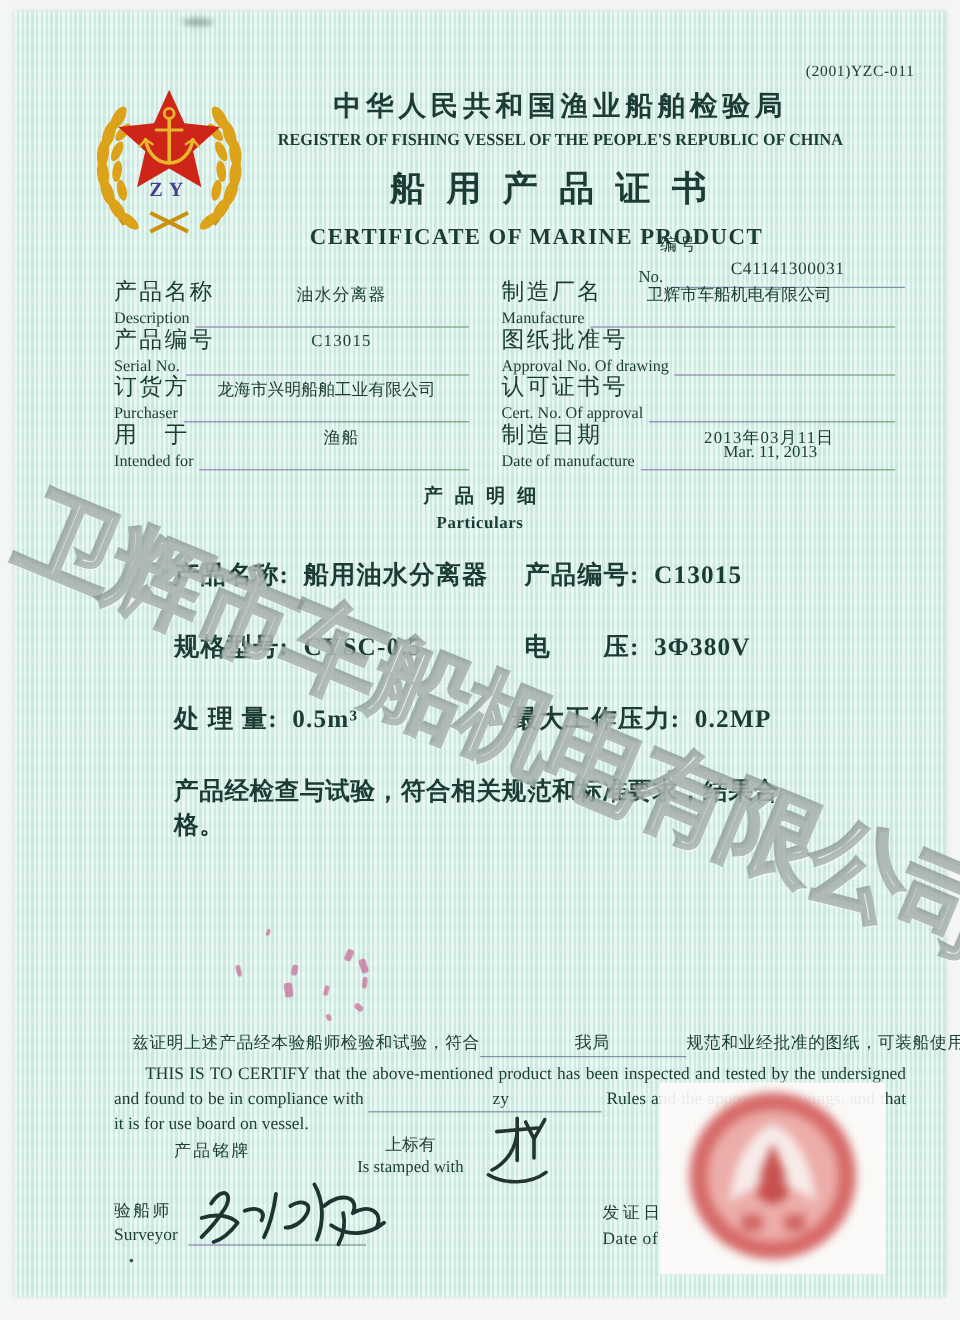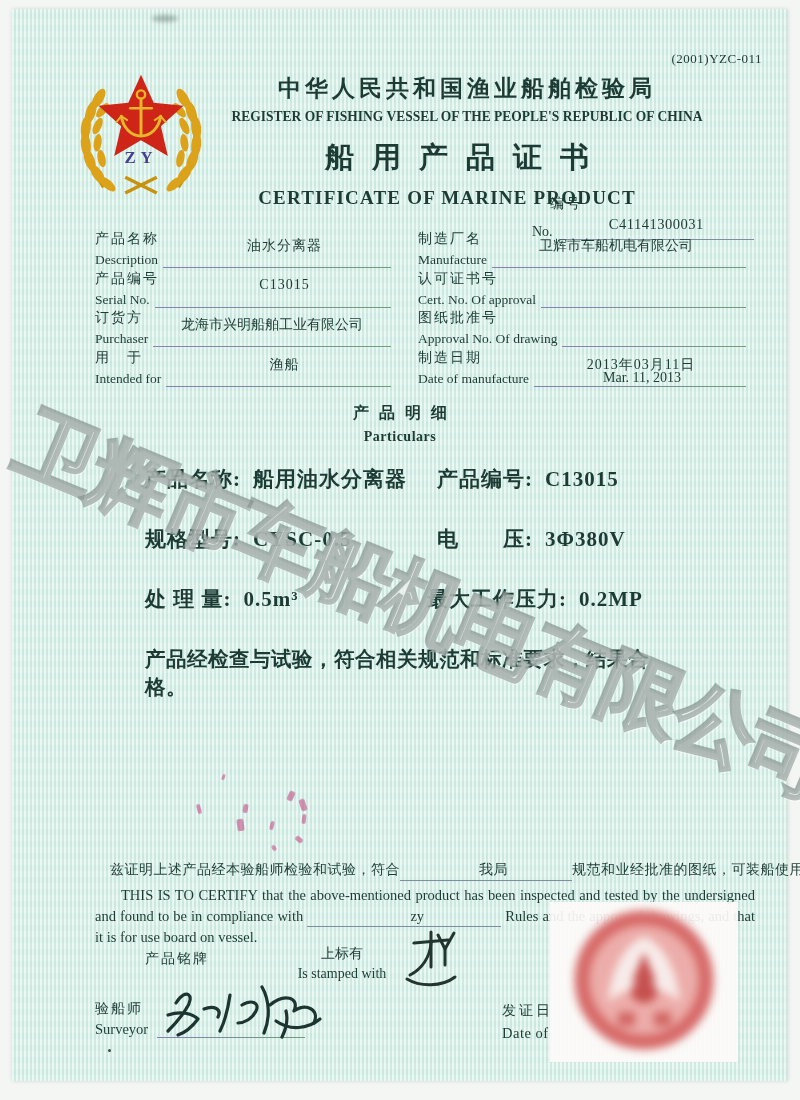--- a/index.html
+++ b/index.html
@@ -35,21 +35,21 @@
   .certno .cn{margin-left:18px;letter-spacing:2px;}
   .certno .row{display:flex;align-items:flex-end;margin-top:3px;}
   .certno .val{flex:1;text-align:center;border-bottom:1px solid #7e8fa0;
      background:linear-gradient(90deg,rgba(130,110,180,.0),rgba(130,110,180,.0));
      font-size:14.5px;letter-spacing:.5px;padding-bottom:6px;margin-left:6px;}
 
   
   .fields{width:296px;}
   .fields.rt{width:328px;}
   .field{position:relative;height:39.5px;font-size:14px;}
-  .cnlabel{font-size:14px;letter-spacing:2px;display:inline-block;height:19px;}
+  .cnlabel{font-size:19px;letter-spacing:2px;display:inline-block;height:19px;}
   .enrow{display:flex;align-items:flex-end;height:19px;}
   .enlabel{font-size:13.5px;white-space:nowrap;}
   .fline{flex:1;margin-left:5px;height:13px;border-bottom:1px solid;
          border-image:linear-gradient(90deg,#8d7fb5,#6fa07a) 1;}
   .fval{position:absolute;left:85px;right:2px;top:7px;text-align:center;font-size:14px;letter-spacing:1px;white-space:nowrap;}
   .fval2{position:absolute;left:150px;right:30px;top:21.5px;text-align:center;font-size:14px;}
 
   
   .ptitle{left:0;top:394px;width:776px;text-align:center;}
   .ptitle .cn{font-size:16px;font-weight:bold;letter-spacing:10px;text-indent:10px;}
@@ -211,32 +211,32 @@
   <div class="abs fields rt" style="left:406px;top:221px;">
     <div class="field">
       <span class="cnlabel">制造厂名</span>
       <span class="fval" style="left:70px;letter-spacing:0;">卫辉市车船机电有限公司</span>
       <div class="enrow">
           <span class="enlabel">Manufacture</span>
           <span class="fline"></span>
         </div>
     </div>
     <div class="field">
+      <span class="cnlabel">图纸批准号</span>
+      <span class="fval"></span>
+      <div class="enrow">
+          <span class="enlabel">Approval No. Of drawing</span>
+          <span class="fline"></span>
+        </div>
+    </div>
+    <div class="field">
       <span class="cnlabel">认可证书号</span>
       <span class="fval"></span>
       <div class="enrow">
           <span class="enlabel">Cert. No. Of approval</span>
-          <span class="fline"></span>
-        </div>
-    </div>
-    <div class="field">
-      <span class="cnlabel">图纸批准号</span>
-      <span class="fval"></span>
-      <div class="enrow">
-          <span class="enlabel">Approval No. Of drawing</span>
           <span class="fline"></span>
         </div>
     </div>
     <div class="field">
       <span class="cnlabel">制造日期</span>
       <span class="fval" style="left:120px;text-align:center;">2013年03月11日</span>
       <span class="fval2">Mar. 11, 2013</span>
       <div class="enrow">
           <span class="enlabel">Date of manufacture</span>
           <span class="fline"></span>

